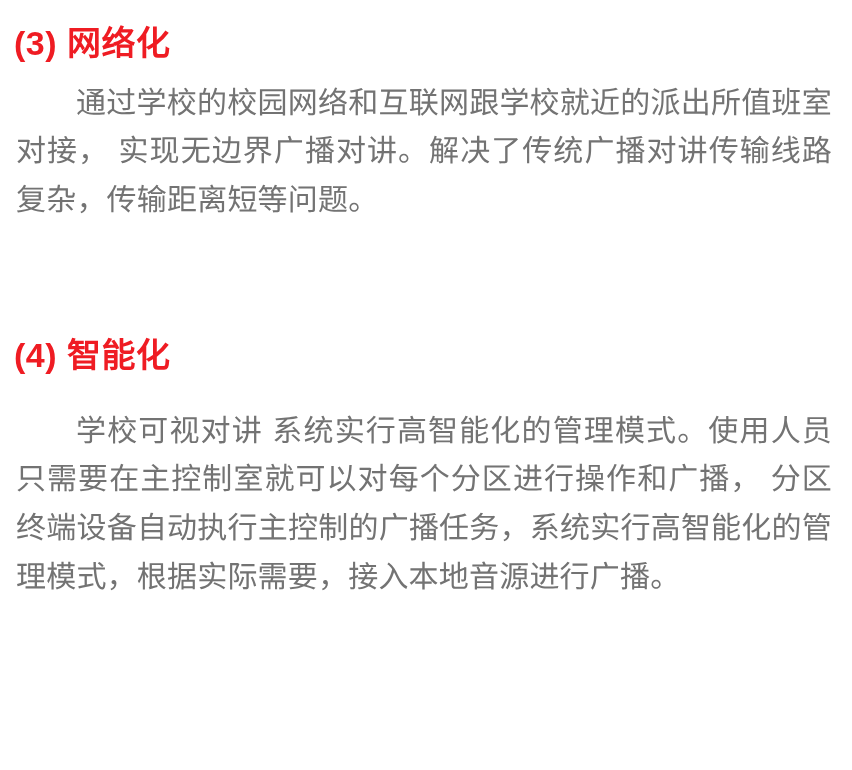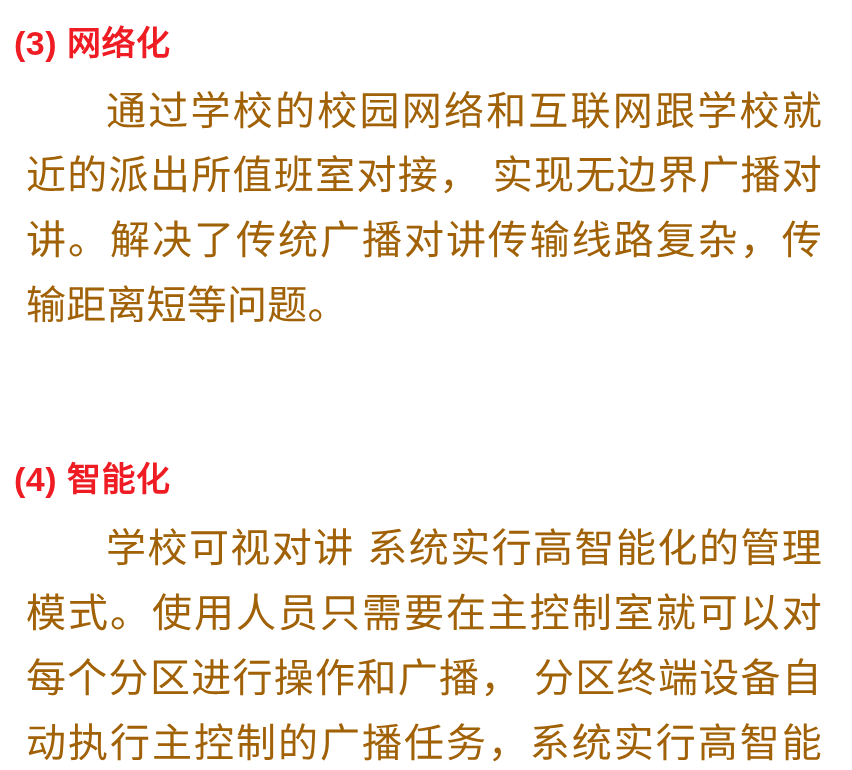--- a/index.html
+++ b/index.html
@@ -29,35 +29,35 @@
   .heading {
     color: #ef1c23;
     font-size: 34px;
     font-weight: bold;
     line-height: 1.25;
     letter-spacing: 0.5px;
     margin: 0 0 14px 0;
     white-space: nowrap;
   }
   .body-text {
-    color: #a16207;
-    font-size: 40px;
+    color: #737373;
+    font-size: 30px;
     line-height: 1.62;
     text-align: justify;
     text-justify: inter-ideograph;
     letter-spacing: 0.2px;
     text-indent: 2em;
-    margin: 12px;
+    margin: 2px;
     word-break: break-all;
   }
   .gap-small {
     height: 108px;
   }
   .section-2 .heading {
-    margin-bottom: 16px;
+    margin-bottom: 30px;
   }
   .tail-space {
     height: 24px;
   }
 </style>
 </head>
 <body>
 
 <div class="page">
 

